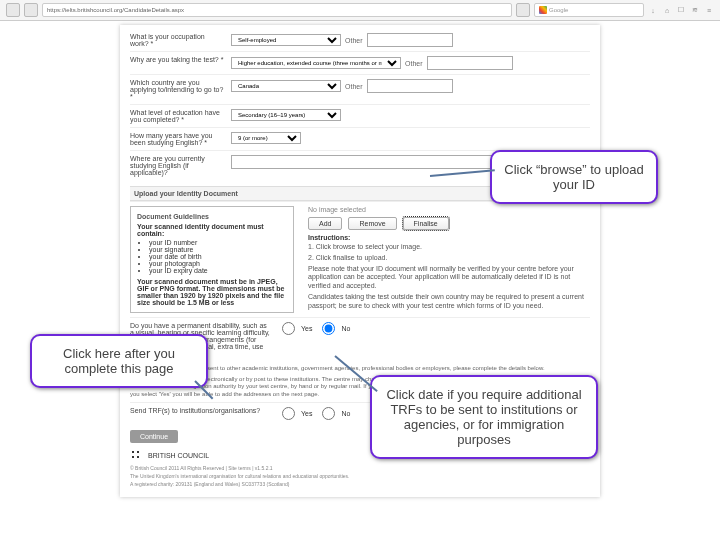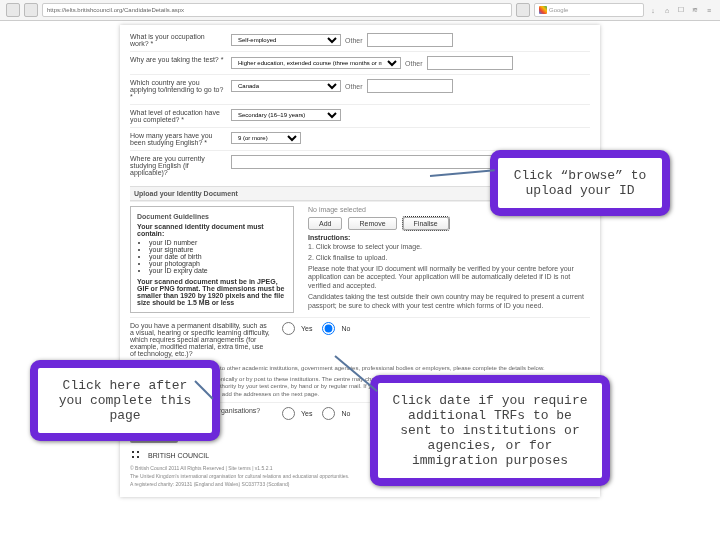--- a/index.html
+++ b/index.html
@@ -39,23 +39,23 @@
   .instr p{margin:2px 0;color:#555;line-height:1.25}
   .radio input{margin:0 2px 0 6px;vertical-align:middle}
   .radio label{vertical-align:middle}
   .note{font-size:6px;color:#666;line-height:1.2;margin:4px 0}
   .continue{display:inline-block;background:#999;color:#fff;padding:3px 10px;border-radius:2px;margin-top:6px;cursor:pointer;font-size:7px}
   .logo{display:flex;align-items:center;gap:4px;margin-top:6px}
   .logo .dots{width:14px;height:14px;background:radial-gradient(circle at 3px 3px,#333 1px,transparent 1.5px),radial-gradient(circle at 8px 3px,#333 1px,transparent 1.5px),radial-gradient(circle at 3px 8px,#333 1px,transparent 1.5px),radial-gradient(circle at 8px 8px,#333 1px,transparent 1.5px);}
   .logo span{font-size:7px;color:#333}
   .footer{font-size:5px;color:#888;margin-top:2px}
   
-  .callout{position:absolute;background:#fff;border:8px solid #6d28d9;border-radius:10px;box-shadow:1px 1px 4px rgba(0,0,0,.5);padding:10px 12px;font-family:Liberation Mono, monospace;font-size:13px;color:#444;text-align:center}
+  .callout{position:absolute;background:#fff;border:2px solid #6d28d9;border-radius:10px;box-shadow:1px 1px 4px rgba(0,0,0,.5);padding:10px 12px;font-family:Liberation Sans, sans-serif;font-size:13px;color:#444;text-align:center}
   .callout.c1{left:490px;top:150px;width:140px}
-  .callout.c2{left:30px;top:360px;width:150px}
+  .callout.c2{left:30px;top:334px;width:150px}
   .callout.c3{left:370px;top:375px;width:200px}
   .conn{position:absolute;height:0;border-top:2px solid #57759c;transform-origin:left center}
 </style>
 </head>
 <body>
 
 <div class="chrome">
   <div class="navbtn"></div>
   <div class="navbtn"></div>
   <div class="url">https://ielts.britishcouncil.org/CandidateDetails.aspx</div>

